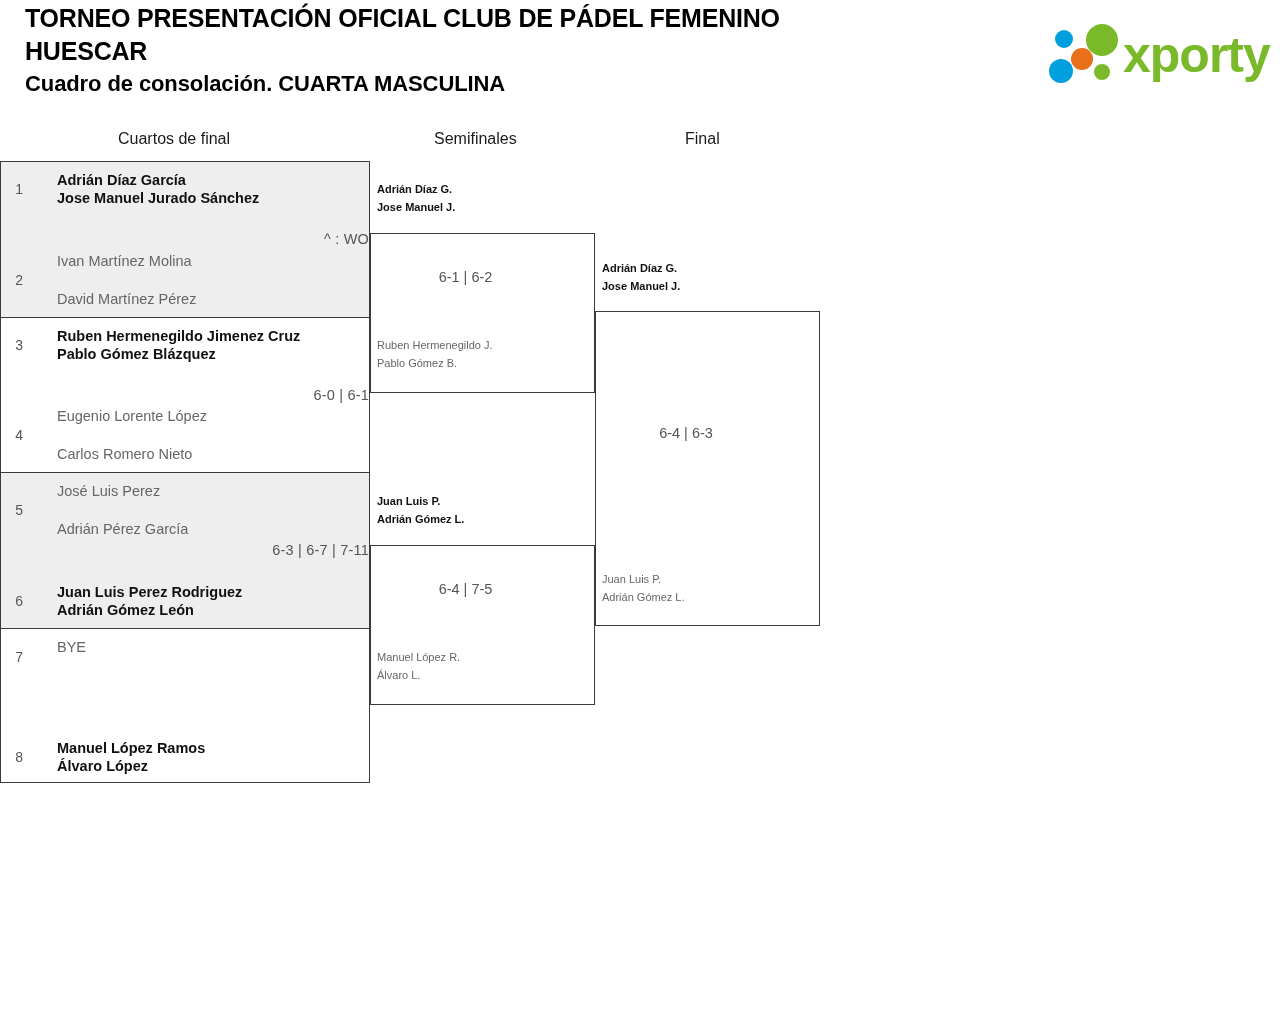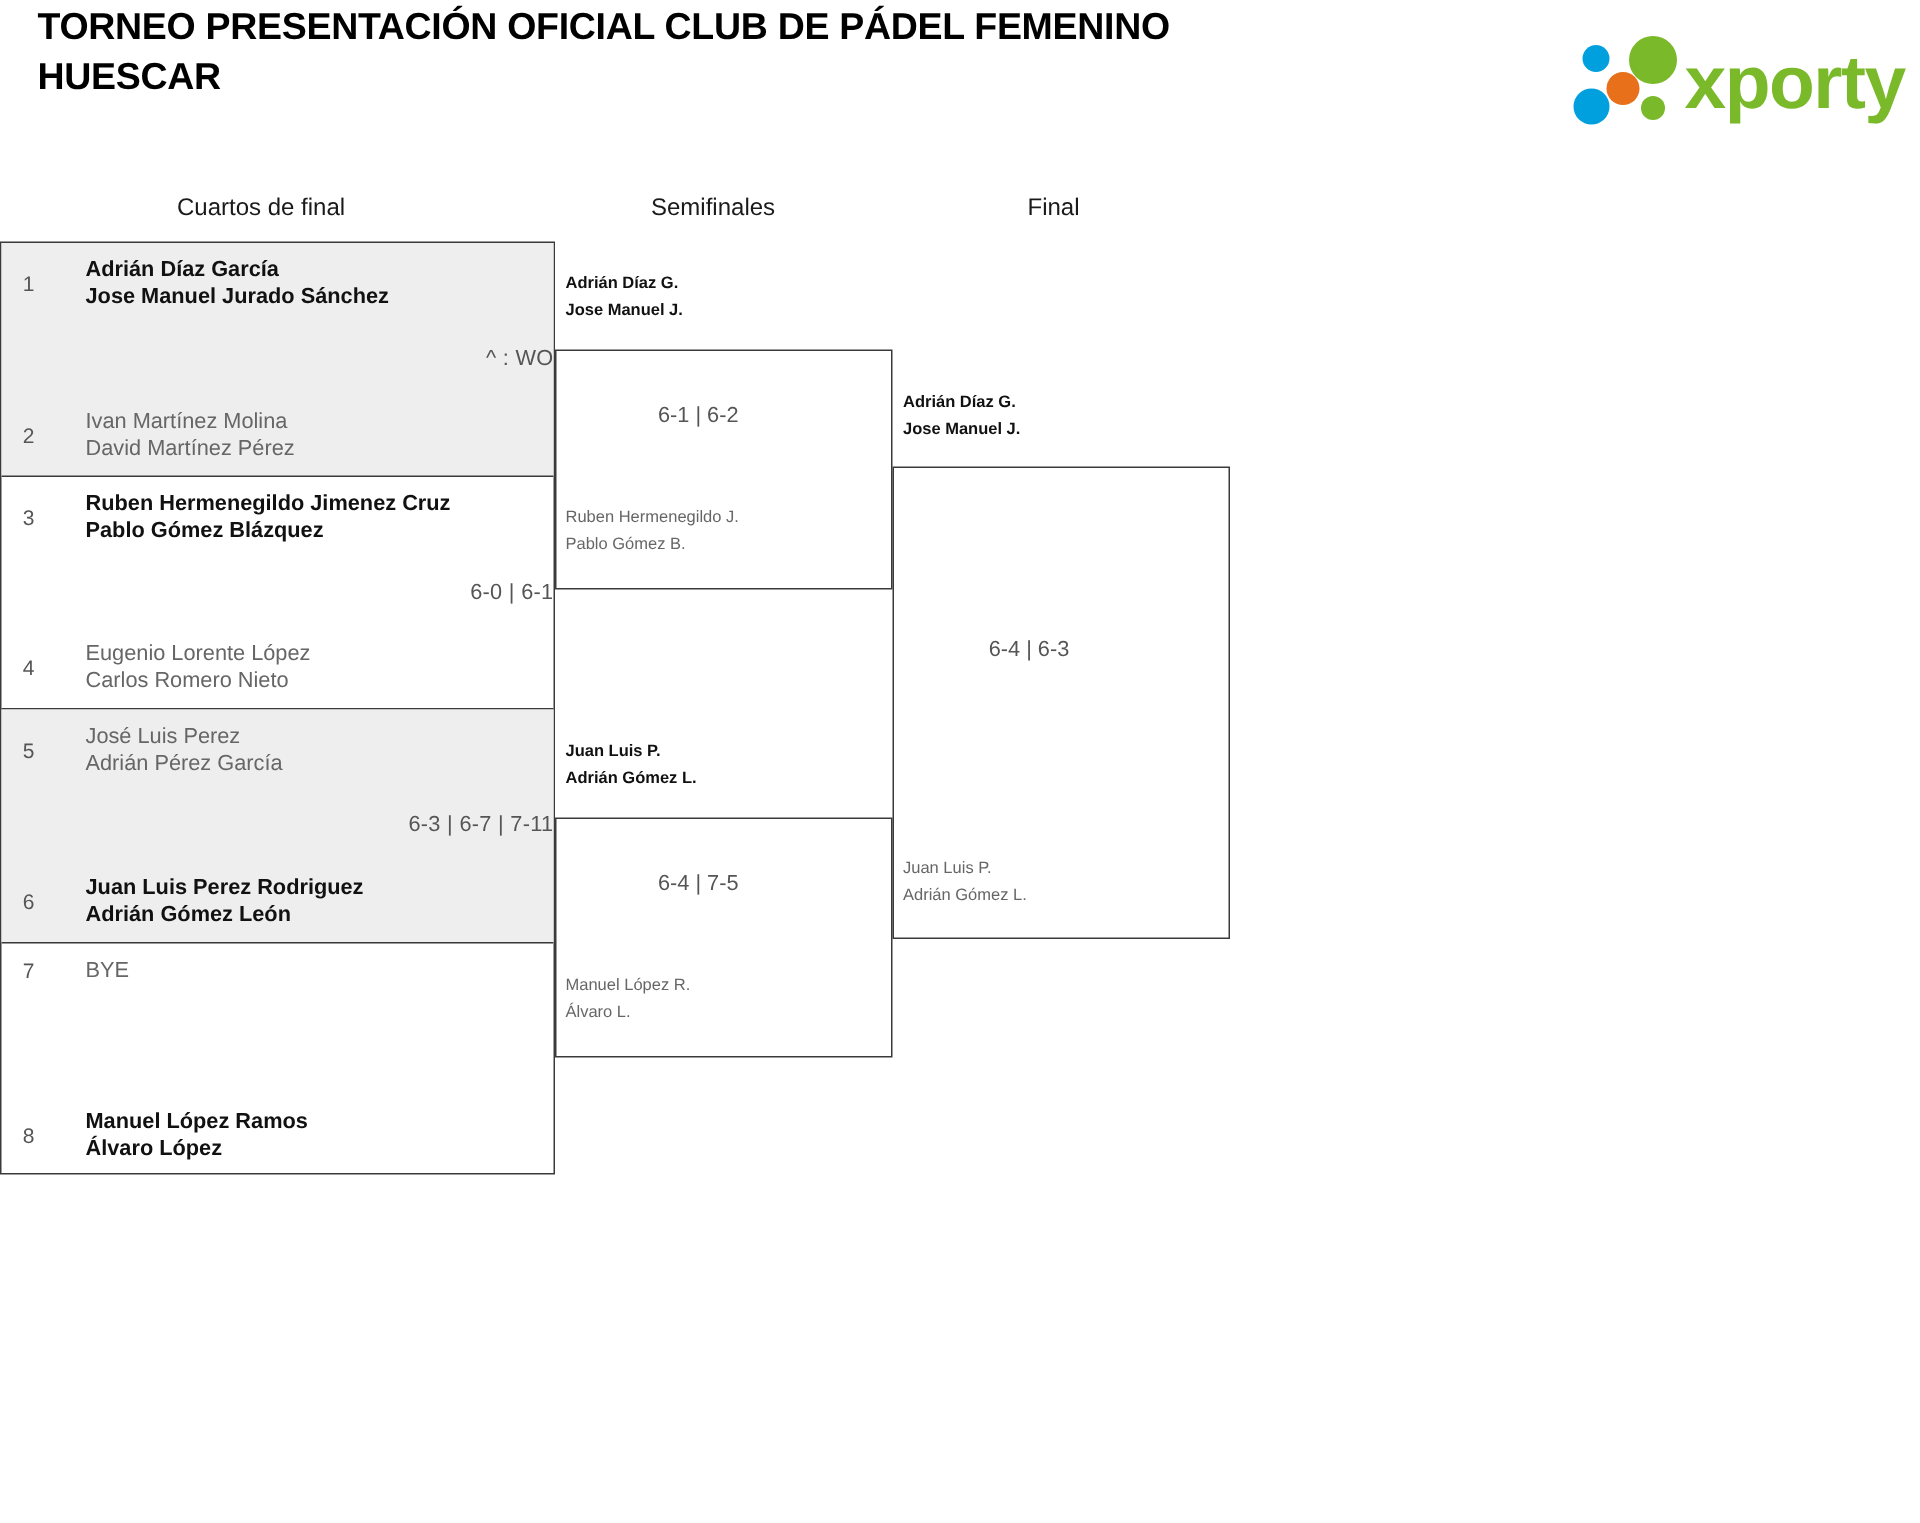--- a/index.html
+++ b/index.html
@@ -98,21 +98,21 @@
     flex: 0 0 auto;
   }
   .players {
     display: flex;
     flex-direction: column;
     line-height: 18px;
     font-size: 14.5px;
     margin-left: 26px;
   }
   .players.win { font-weight: bold; color: #111111; }
-  .players.lose { font-weight: normal; color: #666666; }
+  .players.lose { font-weight: normal; color: #666666; gap: 20px; }
   .players span { display: block; white-space: nowrap; }
 
   .score {
     position: absolute;
     left: 0;
     right: 0;
     top: 50%;
     transform: translateY(-50%);
     text-align: right;
     font-size: 14.5px;
@@ -179,20 +179,21 @@
   }
 </style>
 </head>
 <body>
 
 <div id="root">
 
   <div class="title-block">
     <div class="title-line">TORNEO PRESENTACIÓN OFICIAL CLUB DE PÁDEL FEMENINO</div>
     <div class="title-line">HUESCAR</div>
+    <div class="subtitle-line">Cuadro de consolación. CUARTA MASCULINA</div>
   </div>
 
   <div class="logo">
     <svg width="232" height="68" viewBox="0 0 232 68" xmlns="http://www.w3.org/2000/svg">
       <circle cx="19" cy="17" r="9" fill="#00a0df"></circle>
       <circle cx="57" cy="18" r="16" fill="#7ab929"></circle>
       <circle cx="37" cy="37" r="11" fill="#e8701a"></circle>
       <circle cx="16" cy="49" r="12" fill="#00a0df"></circle>
       <circle cx="57" cy="50" r="8" fill="#7ab929"></circle>
       <text x="78" y="50" font-family="Liberation Sans, sans-serif" font-size="50" font-weight="bold" fill="#7ab929" letter-spacing="-1">xporty</text>

